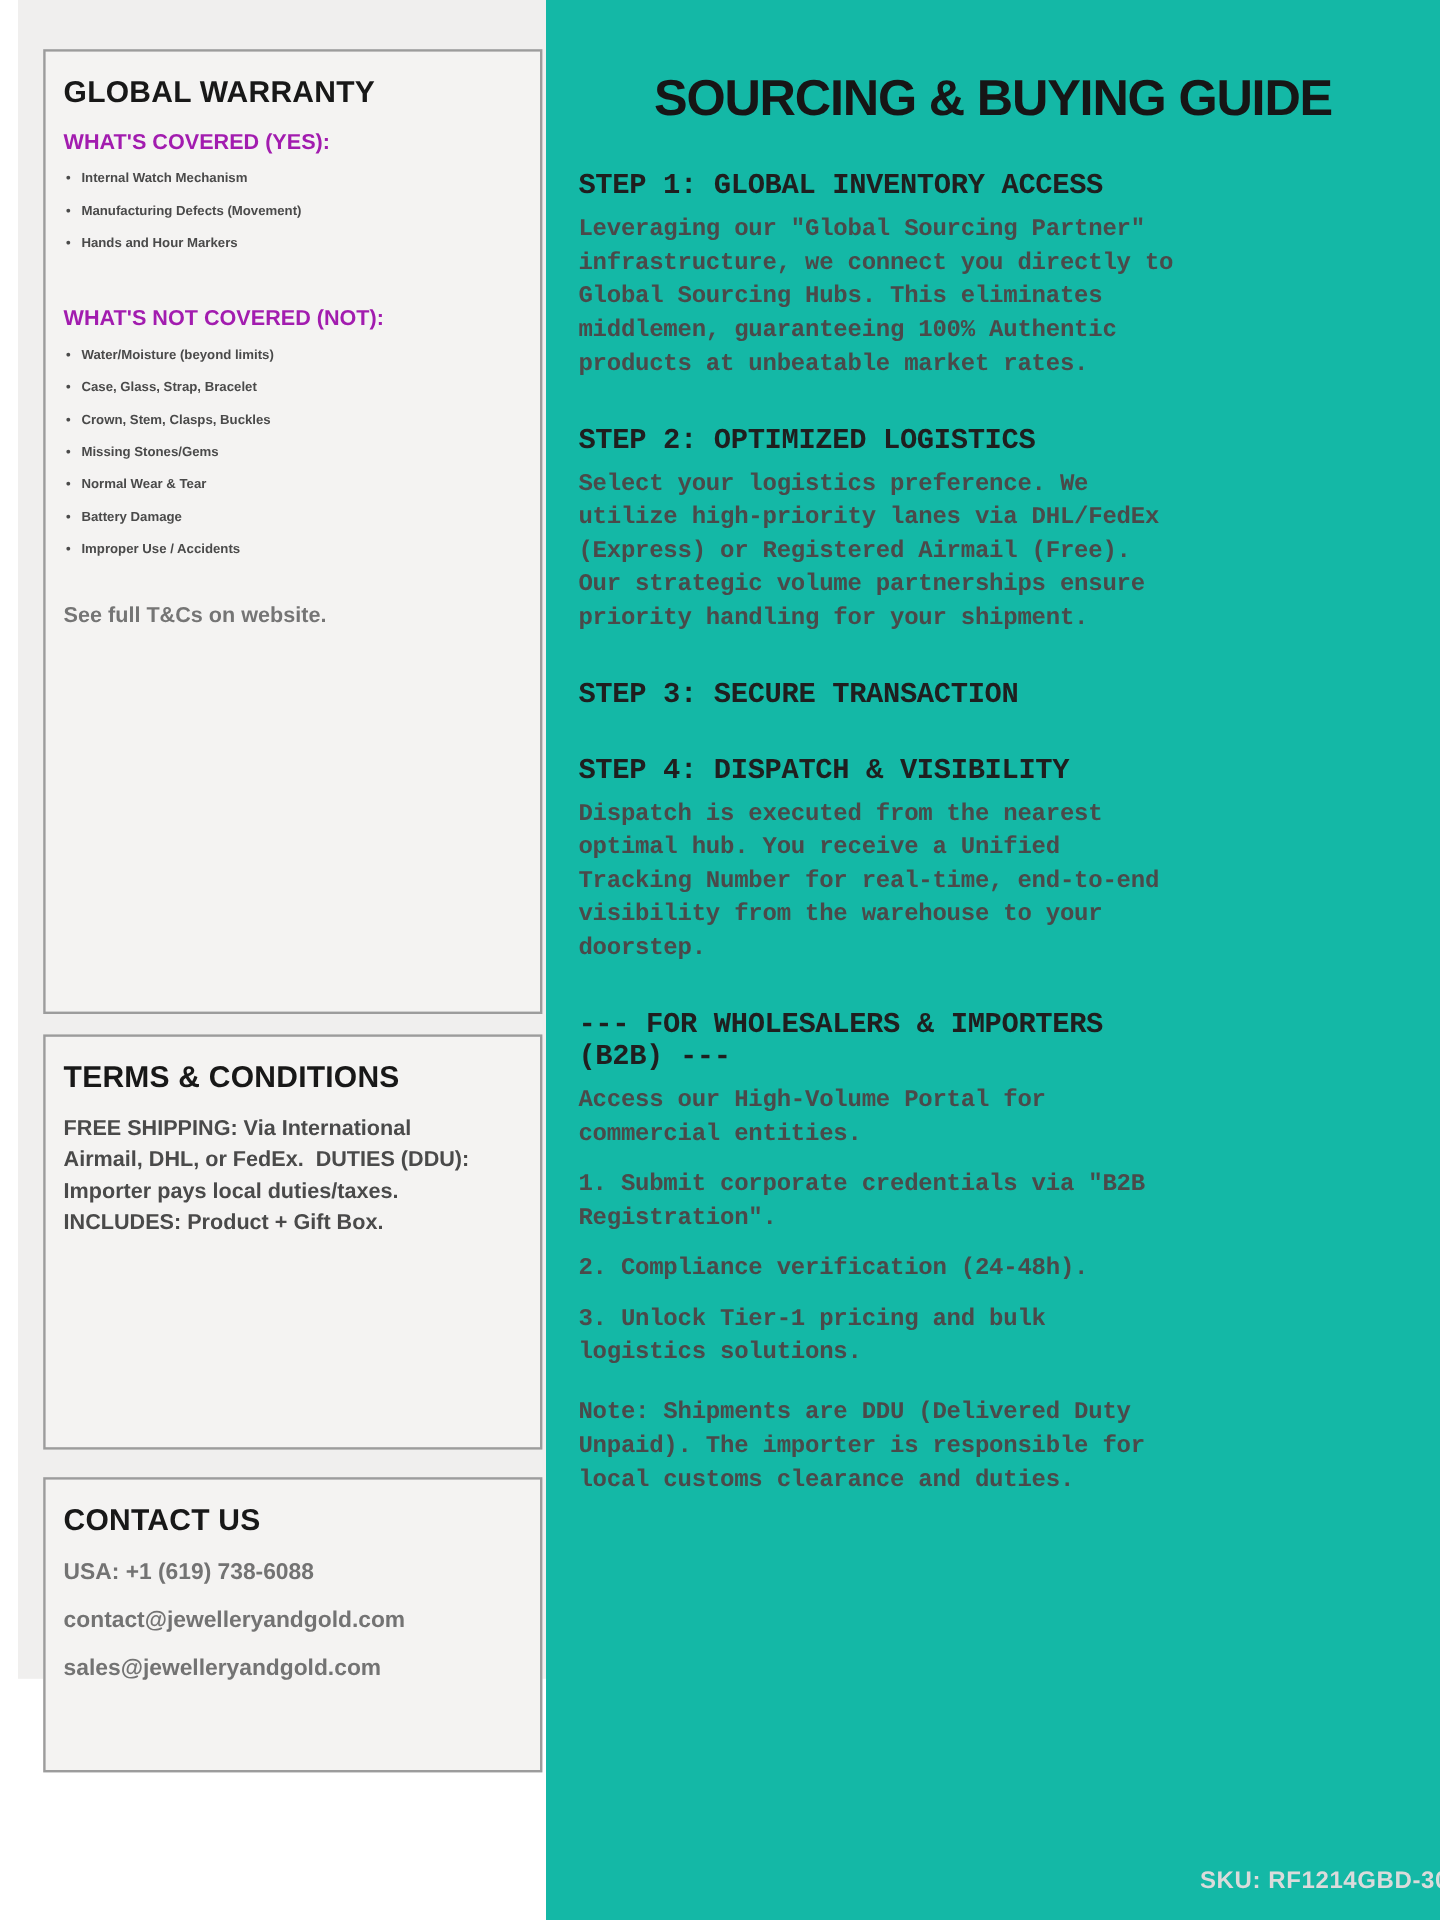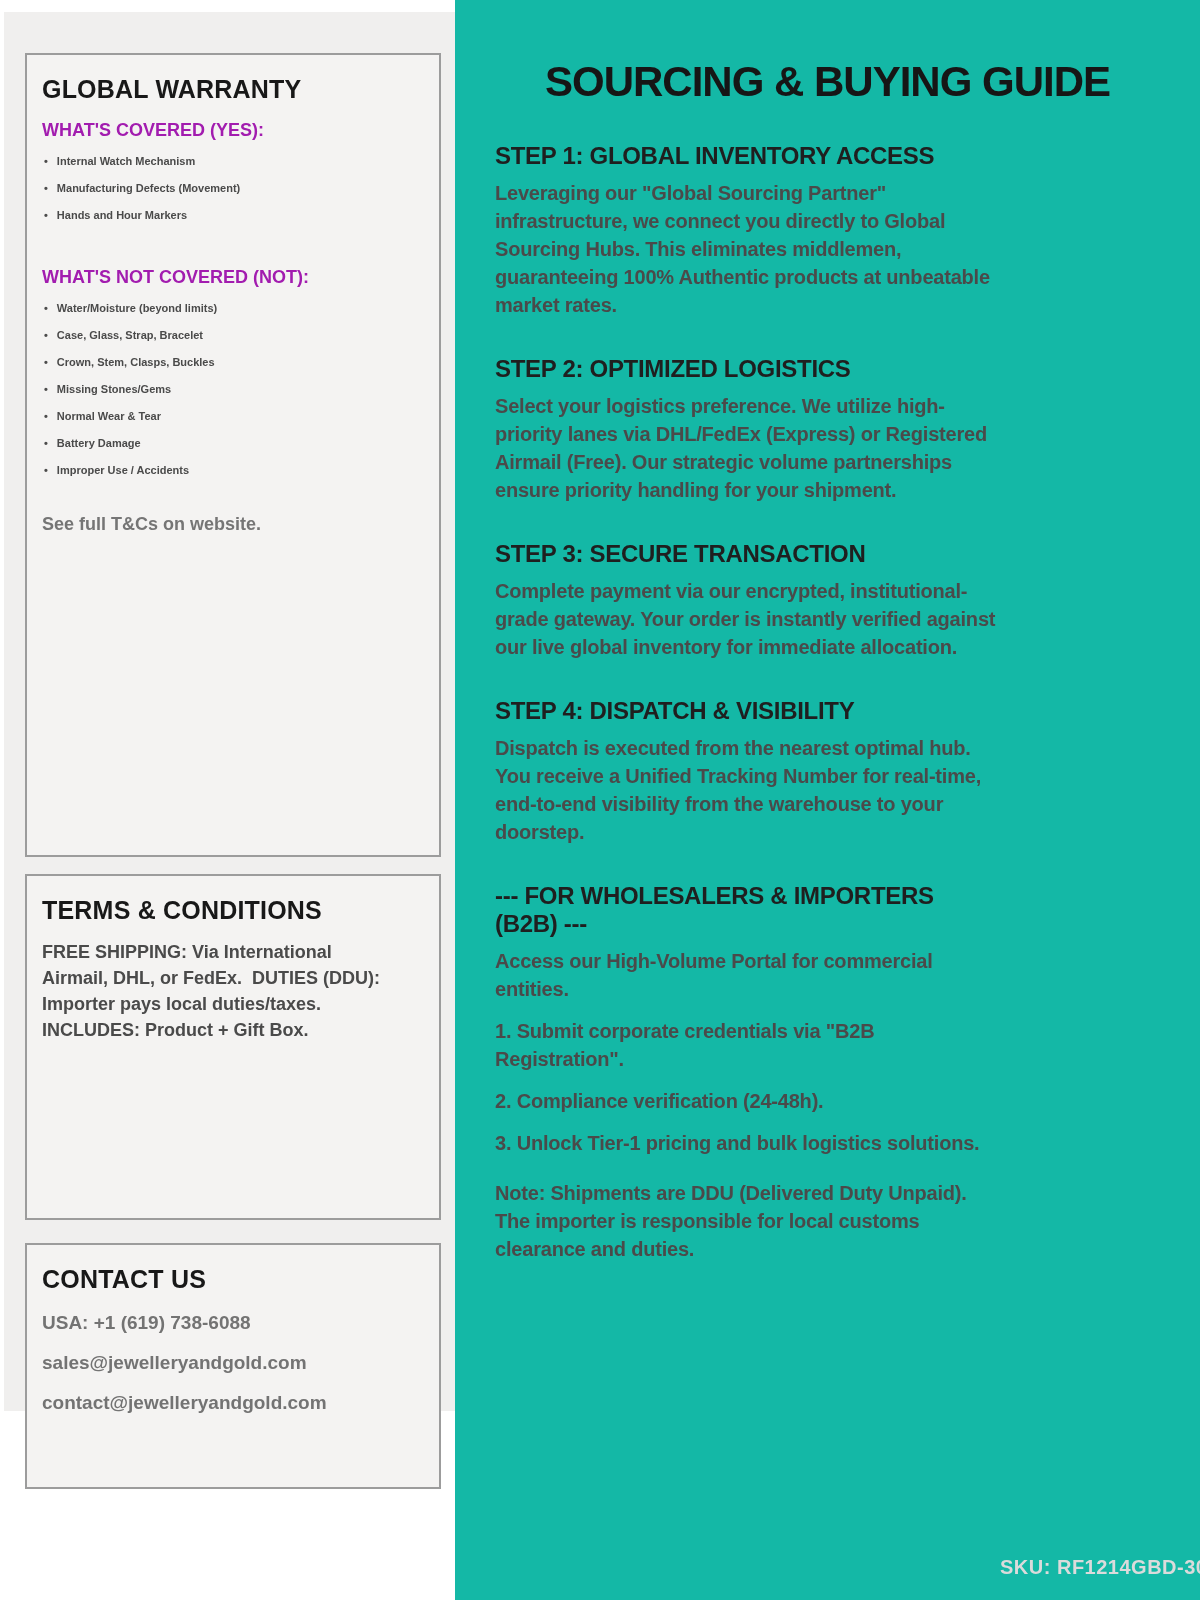--- a/index.html
+++ b/index.html
@@ -8,24 +8,23 @@
     width: 1200px;
     height: 1600px;
     overflow: hidden;
     background: #ffffff;
     font-family: "Liberation Sans", sans-serif;
   }
 
   
   .sidebar {
     position: absolute;
-    left: 4px; top: 0;
+    left: 15px; top: 0;
     width: 455px; height: 1399px;
     background: #f0efee;
-    margin-top: 12px;
   }
   .box {
     box-sizing: border-box;
     margin-left: 21px;
     width: 416px;
     background: #f4f3f2;
     border: 2px solid #9c9c9c;
     padding: 20px 15px 0 15px;
     overflow: hidden;
   }
@@ -96,22 +95,23 @@
   }
   .main-title {
     margin: 58px 0 0 0;
     text-align: center;
     font-size: 42px;
     font-weight: 800;
     letter-spacing: -1px;
     color: #161616;
   }
   .steps {
-    padding-left: 40px;
+    padding-left: 27px;
     width: 505px;
+    font-family: Liberation Mono, monospace;
   }
   .step-heading {
     margin: 36px 0 0 0;
     font-size: 24px;
     font-weight: 700;
     letter-spacing: -0.3px;
     color: #1f1f1f;
   }
   .step-body {
     margin: 9px 0 0 0;
@@ -165,39 +165,38 @@
 
     <section class="box box-terms">
       <h1>TERMS &amp; CONDITIONS</h1>
       <p class="body-text">FREE SHIPPING: Via International Airmail, DHL, or FedEx.  DUTIES (DDU): Importer pays local duties/taxes.  INCLUDES: Product + Gift Box.</p>
     </section>
 
     <section class="box box-contact">
       <h1>CONTACT US</h1>
       <div class="contact-list">
         <p class="contact-line">USA: +1 (619) 738-6088</p>
+        <p class="contact-line">contact@jewelleryandgold.com</p>
         <p class="contact-line">sales@jewelleryandgold.com</p>
-        <p class="contact-line">contact@jewelleryandgold.com</p>
       </div>
     </section>
 
   </aside>
 
   <main class="main">
     <h1 class="main-title">SOURCING &amp; BUYING GUIDE</h1>
 
     <div class="steps">
       <h2 class="step-heading">STEP 1: GLOBAL INVENTORY ACCESS</h2>
       <p class="step-body">Leveraging our "Global Sourcing Partner" infrastructure, we connect you directly to Global Sourcing Hubs. This eliminates middlemen, guaranteeing 100% Authentic products at unbeatable market rates.</p>
 
       <h2 class="step-heading">STEP 2: OPTIMIZED LOGISTICS</h2>
       <p class="step-body">Select your logistics preference. We utilize high-priority lanes via DHL/FedEx (Express) or Registered Airmail (Free). Our strategic volume partnerships ensure priority handling for your shipment.</p>
 
       <h2 class="step-heading">STEP 3: SECURE TRANSACTION</h2>
-      <p class="step-body">Complete payment via our encrypted, institutional-grade gateway. Your order is instantly verified against our live global inventory for immediate allocation.</p>
 
       <h2 class="step-heading">STEP 4: DISPATCH &amp; VISIBILITY</h2>
       <p class="step-body">Dispatch is executed from the nearest optimal hub. You receive a Unified Tracking Number for real-time, end-to-end visibility from the warehouse to your doorstep.</p>
 
       <h2 class="step-heading">--- FOR WHOLESALERS &amp; IMPORTERS (B2B) ---</h2>
       <p class="step-body">Access our High-Volume Portal for commercial entities.</p>
       <p class="step-body b2b-item">1. Submit corporate credentials via "B2B Registration".</p>
       <p class="step-body b2b-item">2. Compliance verification (24-48h).</p>
       <p class="step-body b2b-item">3. Unlock Tier-1 pricing and bulk logistics solutions.</p>
       <p class="step-body b2b-note">Note: Shipments are DDU (Delivered Duty Unpaid). The importer is responsible for local customs clearance and duties.</p>

